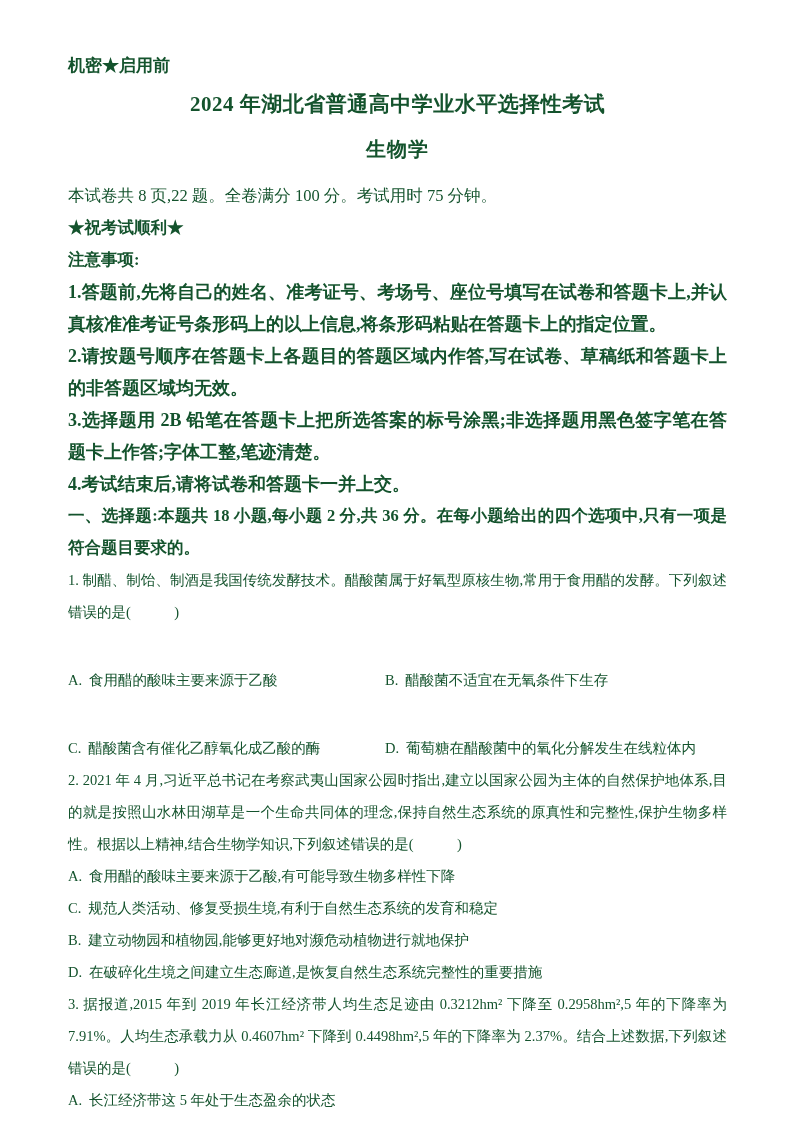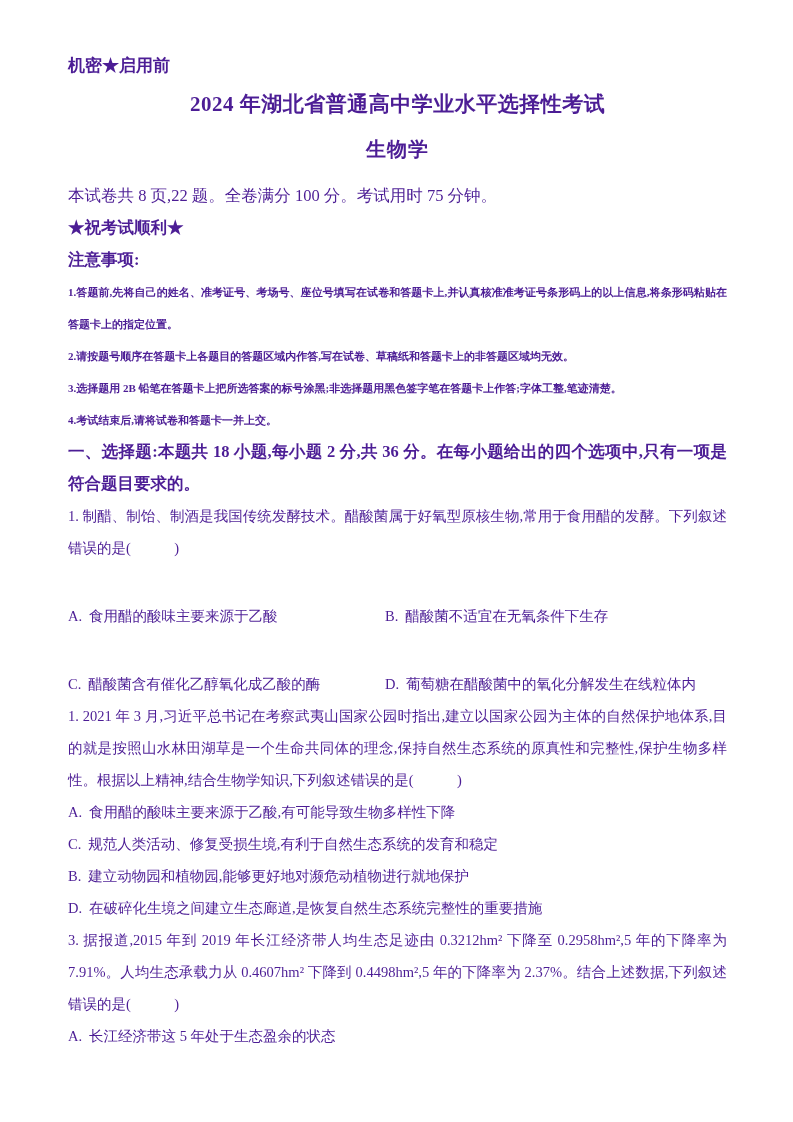--- a/index.html
+++ b/index.html
@@ -1,21 +1,21 @@
 <!DOCTYPE html>
 <html><head>
 <meta charset="utf-8">
 <style>
   html,body { margin:0; padding:0; background:#ffffff; }
   .page {
     position: relative;
     width: 793px;
     height: 1122px;
     background: #ffffff;
-    color: #4c1d95;
+    color: #14532d;
     font-family: "Liberation Serif", "DejaVu Serif", serif;
     box-sizing: border-box;
     padding: 55px 66px 0 68px;
     overflow: hidden;
   }
   .confidential {
     font-size: 17px;
     font-weight: bold;
     line-height: 22px;
   }
@@ -46,21 +46,21 @@
     font-weight: bold;
     text-align: left;
     line-height: 32px;
   }
   .notice-heading {
     font-size: 16.5px;
     font-weight: bold;
     line-height: 32px;
   }
   .notice-item {
-    font-size: 11px;
+    font-size: 18px;
     font-weight: bold;
     line-height: 32px;
     text-align: justify;
   }
   .section-heading {
     font-size: 16.5px;
     font-weight: bold;
     line-height: 32px;
     text-align: justify;
   }
@@ -126,21 +126,21 @@
       <div class="opt-cell-left">
         <span class="opt-label">C.</span><span>醋酸菌含有催化乙醇氧化成乙酸的酶</span>
       </div>
       <div class="opt-cell-right">
         <span class="opt-label">D.</span><span>葡萄糖在醋酸菌中的氧化分解发生在线粒体内</span>
       </div>
     </div>
   </div>
 
   <div class="question">
-    <div class="q-stem">1. 2021 年 3 月,习近平总书记在考察武夷山国家公园时指出,建立以国家公园为主体的自然保护地体系,目的就是按照山水林田湖草是一个生命共同体的理念,保持自然生态系统的原真性和完整性,保护生物多样性。根据以上精神,结合生物学知识,下列叙述错误的是(　　　)</div>
+    <div class="q-stem">2. 2021 年 4 月,习近平总书记在考察武夷山国家公园时指出,建立以国家公园为主体的自然保护地体系,目的就是按照山水林田湖草是一个生命共同体的理念,保持自然生态系统的原真性和完整性,保护生物多样性。根据以上精神,结合生物学知识,下列叙述错误的是(　　　)</div>
     <div>
       <span class="opt-label">A.</span><span>食用醋的酸味主要来源于乙酸,有可能导致生物多样性下降</span>
     </div>
     <div>
       <span class="opt-label">C.</span><span>规范人类活动、修复受损生境,有利于自然生态系统的发育和稳定</span>
     </div>
     <div>
       <span class="opt-label">B.</span><span>建立动物园和植物园,能够更好地对濒危动植物进行就地保护</span>
     </div>
     <div>

